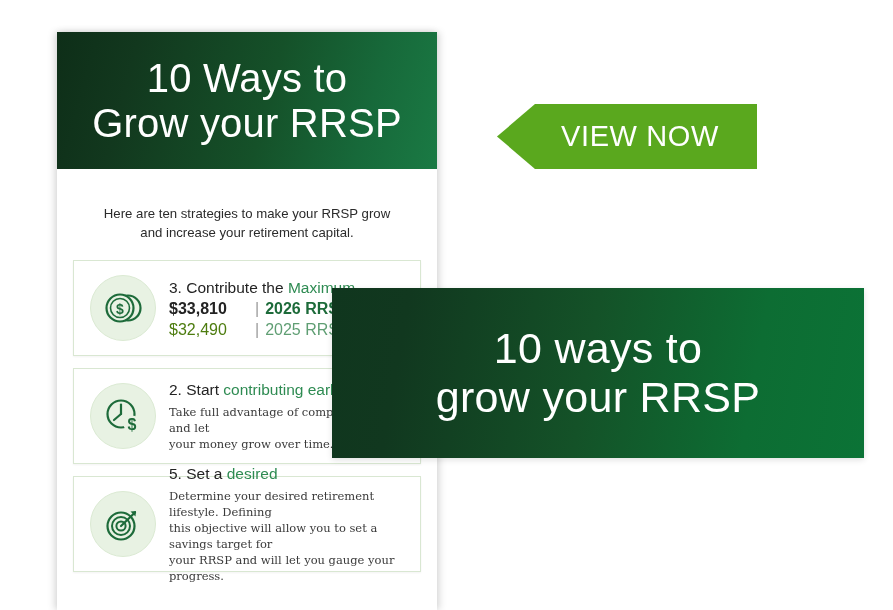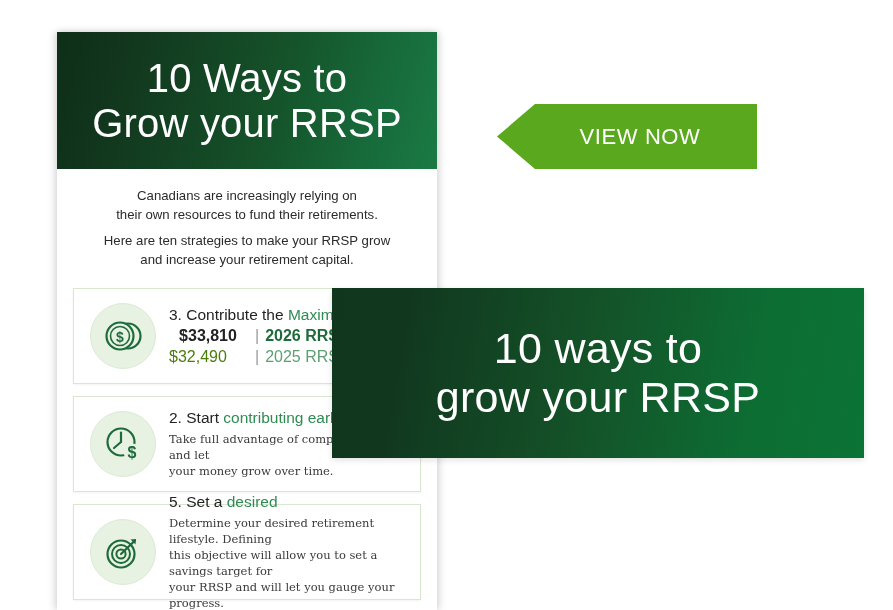--- a/index.html
+++ b/index.html
@@ -57,21 +57,21 @@
     text-align: center;
     color: #2b2b2b;
   }
   .intro-para {
     font-size: 13.2px;
     line-height: 1.45;
     white-space: pre-line;
     margin: 0;
   }
   #intro-para-2 {
-    margin-top: 7px;
+    margin-top: 18px;
   }
 
   
   #tips-list {
     padding: 12px 16px 0 16px;
   }
   .tip-card {
     position: relative;
     border: 1px solid #d9e7d2;
     background: #ffffff;
@@ -128,42 +128,42 @@
     white-space: nowrap;
   }
   .figure-row .amount {
     color: #232323;
     min-width: 78px;
   }
   .figure-row .sep {
     color: #9a9a9a;
     margin: 0 6px 0 8px;
   }
-  .figure-row.primary .amount { font-weight: bold; text-align: center; }
+  .figure-row.primary .amount { font-weight: bold; }
   .figure-row.primary .label { color: #1d6b3a; font-weight: bold; }
   .figure-row.secondary .amount { color: #4d7c0f; }
   .figure-row.secondary .label { color: #5f9e73; }
 
   
   #view-now-ribbon {
     position: absolute;
     left: 497px;
     top: 104px;
     width: 260px;
     height: 65px;
     background: #5aa81e;
     clip-path: polygon(38px 0, 100% 0, 100% 100%, 38px 100%, 0 50%);
     display: flex;
     align-items: center;
     justify-content: center;
     box-shadow: 0 1px 3px rgba(0,0,0,0.18);
   }
   #view-now-label {
     color: #ffffff;
-    font-size: 22px;
+    font-size: 29px;
     font-weight: 400;
     letter-spacing: 0.6px;
     padding-left: 26px;
   }
 
   
   #overlay-banner {
     position: absolute;
     left: 332px;
     top: 288px;
@@ -189,22 +189,20 @@
 <body>
 
 <div id="infographic-panel">
 
   <div id="panel-header">
     <div id="panel-header-title">10 Ways to
 Grow your RRSP</div>
   </div>
 
   <div id="panel-intro">
-    <p class="intro-para" id="intro-para-1">Canadians are increasingly relying on
-their own resources to fund their retirements.</p>
     <p class="intro-para" id="intro-para-2">Here are ten strategies to make your RRSP grow
 and increase your retirement capital.</p>
   </div>
 
   <div id="tips-list">
 
     <div class="tip-card">
       <div class="tip-icon-wrap">
         <svg width="42" height="42" viewBox="0 0 42 42" aria-hidden="true">
           <circle cx="26" cy="21" r="12.5" fill="none" stroke="#1d6b3a" stroke-width="2.2"></circle>

